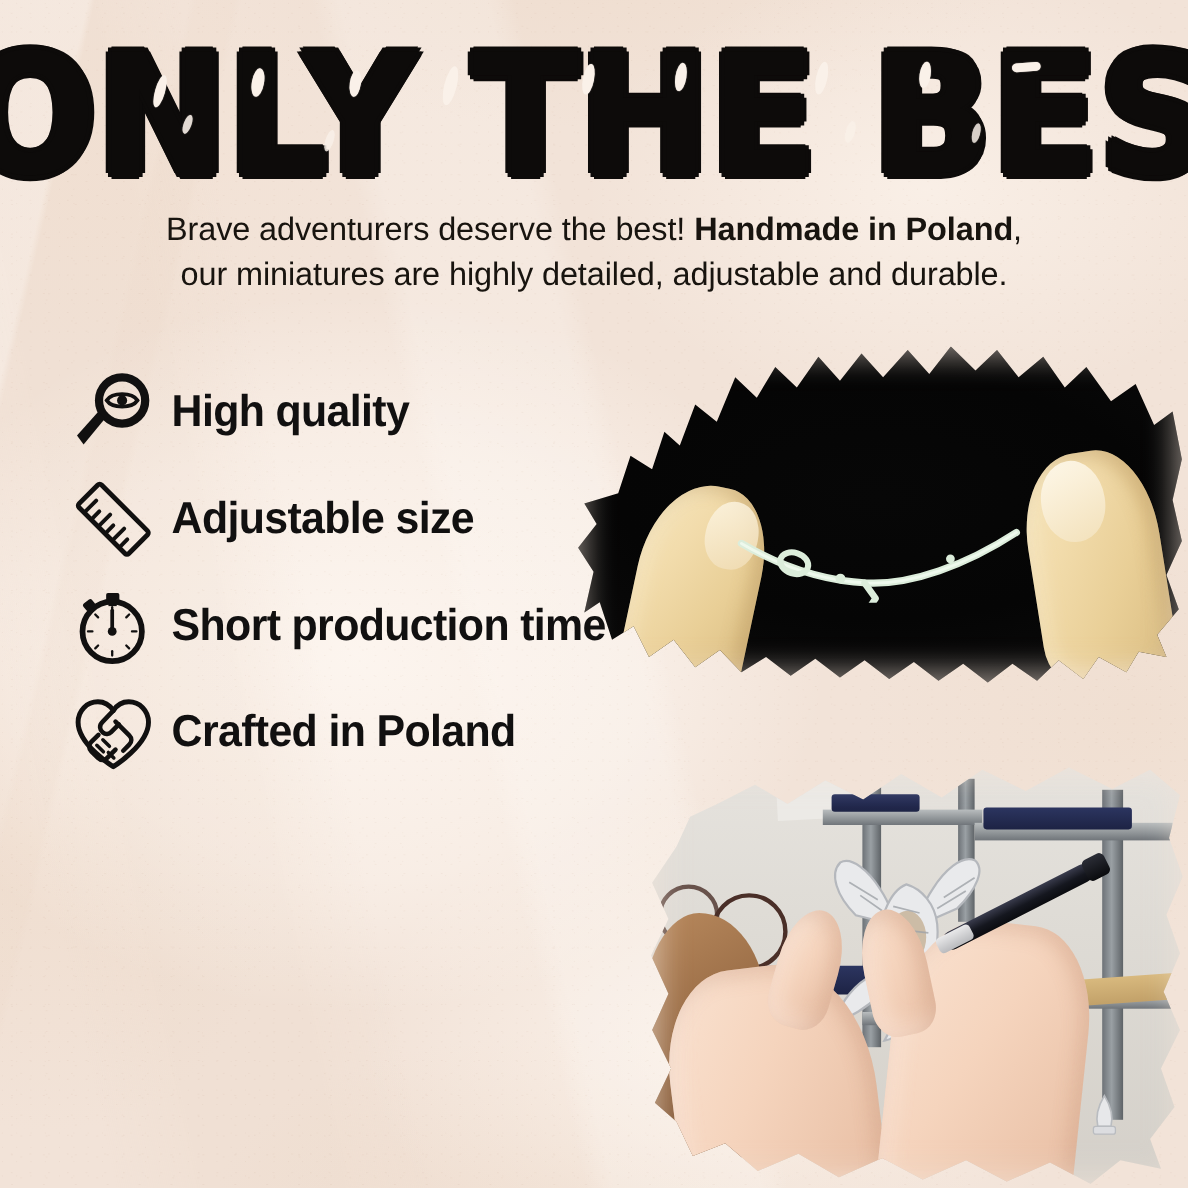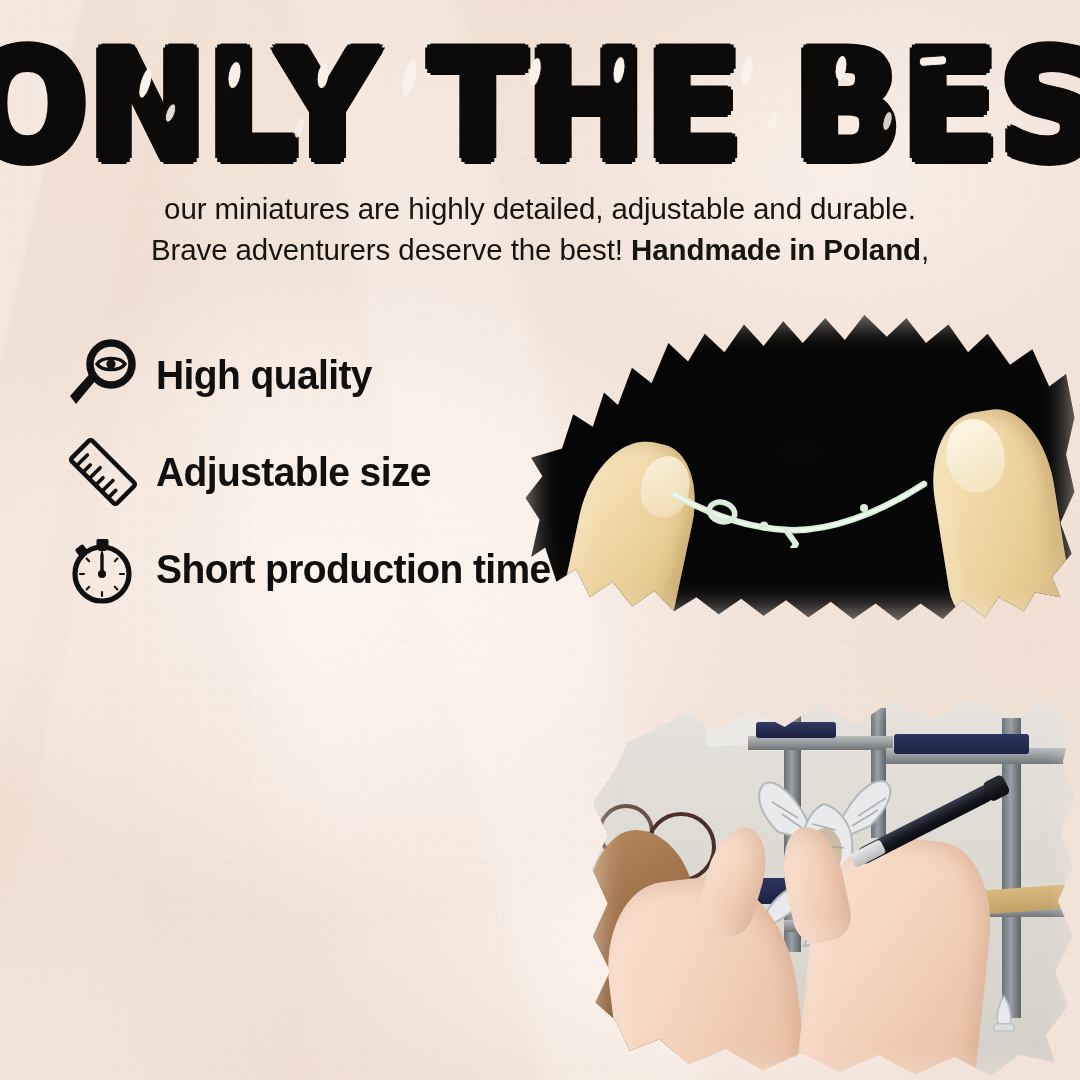--- a/index.html
+++ b/index.html
@@ -230,22 +230,22 @@
   <div class="gloss" style="left:614px;  top:57px;  width:10px; height:26px; transform:rotate(9deg);"></div>
   <div class="gloss" style="left:742px;  top:56px;  width:10px; height:30px; transform:rotate(12deg);"></div>
   <div class="gloss" style="left:836px;  top:56px;  width:10px; height:24px; transform:rotate(9deg);"></div>
   <div class="gloss" style="left:920px;  top:57px;  width:26px; height:8px;  transform:rotate(-4deg); border-radius:5px;"></div>
   <div class="gloss" style="left:167px;  top:104px; width:7px;  height:18px; transform:rotate(20deg); opacity:.9;"></div>
   <div class="gloss" style="left:296px;  top:118px; width:7px;  height:20px; transform:rotate(18deg); opacity:.85;"></div>
   <div class="gloss" style="left:769px;  top:110px; width:8px;  height:20px; transform:rotate(16deg); opacity:.85;"></div>
   <div class="gloss" style="left:884px;  top:112px; width:7px;  height:18px; transform:rotate(14deg); opacity:.85;"></div>
 
   <div id="subtitle">
+    <div><span>Brave adventurers deserve the best! </span><span class="b">Handmade in Poland</span><span>,</span></div>
     <div>our miniatures are highly detailed, adjustable and durable.</div>
-    <div><span>Brave adventurers deserve the best! </span><span class="b">Handmade in Poland</span><span>,</span></div>
   </div>
 
   <div id="features">
 
     <div class="feature">
       <span class="f-icon">
         <svg width="78" height="78" viewBox="0 0 78 78">
           <circle cx="47" cy="28" r="21" fill="none" stroke="#111010" stroke-width="7.5"></circle>
           <path d="M31.5 44.5 L12 68 L6 60 L25.5 38 Z" fill="#111010"></path>
           <path d="M33 28 C38 20.5 56 20.5 61 28 C56 35.5 38 35.5 33 28 Z" fill="none" stroke="#111010" stroke-width="3.4"></path>
@@ -293,20 +293,37 @@
             <line x1="53.4" y1="28.6" x2="50.8" y2="31.2"></line>
             <line x1="25.2" y1="56.8" x2="22.6" y2="59.4"></line>
           </g>
           <line x1="38" y1="44" x2="38" y2="25" stroke="#111010" stroke-width="3.4" stroke-linecap="round"></line>
           <circle cx="38" cy="44" r="4" fill="#111010"></circle>
         </svg>
       </span>
       <span class="f-label">Short production time</span>
     </div>
 
+    <div class="feature">
+      <span class="f-icon">
+        <svg width="78" height="78" viewBox="0 0 78 78">
+          <path d="M39 70 C39 70 7 50 7 29.5 C7 19 15 11 25 11 C31.5 11 36 14.5 39 19
+                   C42 14.5 46.5 11 53 11 C63 11 71 19 71 29.5 C71 50 39 70 39 70 Z" fill="none" stroke="#111010" stroke-width="4.5" stroke-linejoin="round"></path>
+          <path d="M39 19 L29 29.5 C26 32.5 26.5 36.5 29.5 39 C32 41 35 40.5 37 38.5 L44 31.5" fill="none" stroke="#111010" stroke-width="4.1" stroke-linejoin="round" stroke-linecap="round"></path>
+          <path d="M41 29 L53.5 41.5 C56 44 56 47.5 53.5 50 L48 55.5" fill="none" stroke="#111010" stroke-width="4.1" stroke-linejoin="round" stroke-linecap="round"></path>
+          <path d="M25.5 41 L19 47.5 C16.5 50 16.5 53.5 19 56 L25 62 C27.5 64.5 31 64.5 33.5 62 L41 54.5" fill="none" stroke="#111010" stroke-width="4.1" stroke-linejoin="round" stroke-linecap="round"></path>
+          <g stroke="#111010" stroke-width="3.2" stroke-linecap="round">
+            <line x1="24" y1="50.5" x2="30" y2="56.5"></line>
+            <line x1="29.5" y1="45.5" x2="35.5" y2="51.5"></line>
+            <line x1="34.5" y1="57" x2="39.5" y2="62"></line>
+          </g>
+        </svg>
+      </span>
+      <span class="f-label">Crafted in Poland</span>
+    </div>
   </div>
 
   <div class="photo" id="photo-top">
     <svg width="0" height="0" style="position:absolute">
       <defs>
         <clipPath id="tornTop" clipPathUnits="objectBoundingBox">
           <path d="M0.075,0.44 L0.095,0.33 L0.13,0.37 L0.15,0.26 L0.175,0.30 L0.20,0.18
                    L0.235,0.23 L0.265,0.10 L0.30,0.16 L0.33,0.07 L0.365,0.13 L0.40,0.04
                    L0.435,0.11 L0.47,0.03 L0.505,0.10 L0.545,0.02 L0.58,0.09 L0.615,0.01
                    L0.655,0.08 L0.69,0.02 L0.725,0.10 L0.765,0.04 L0.80,0.13 L0.835,0.07

